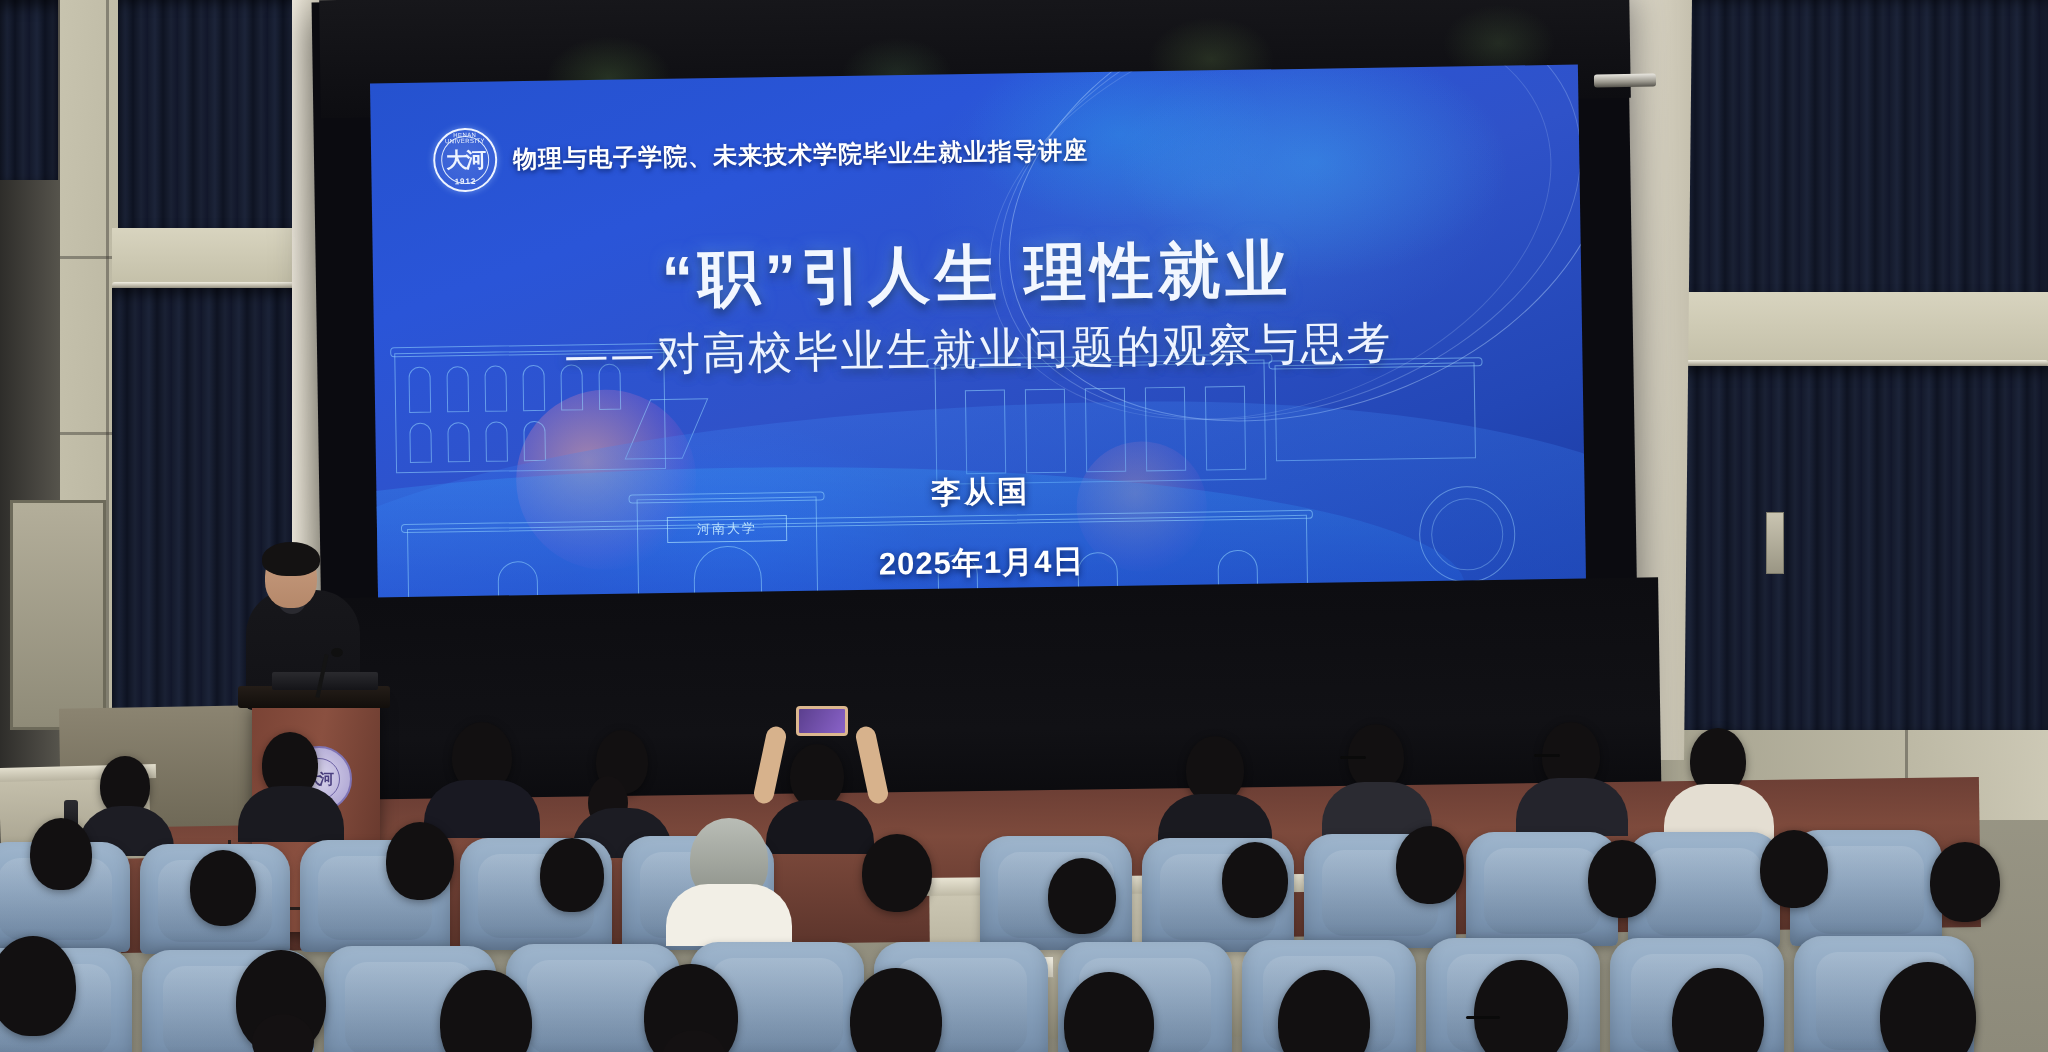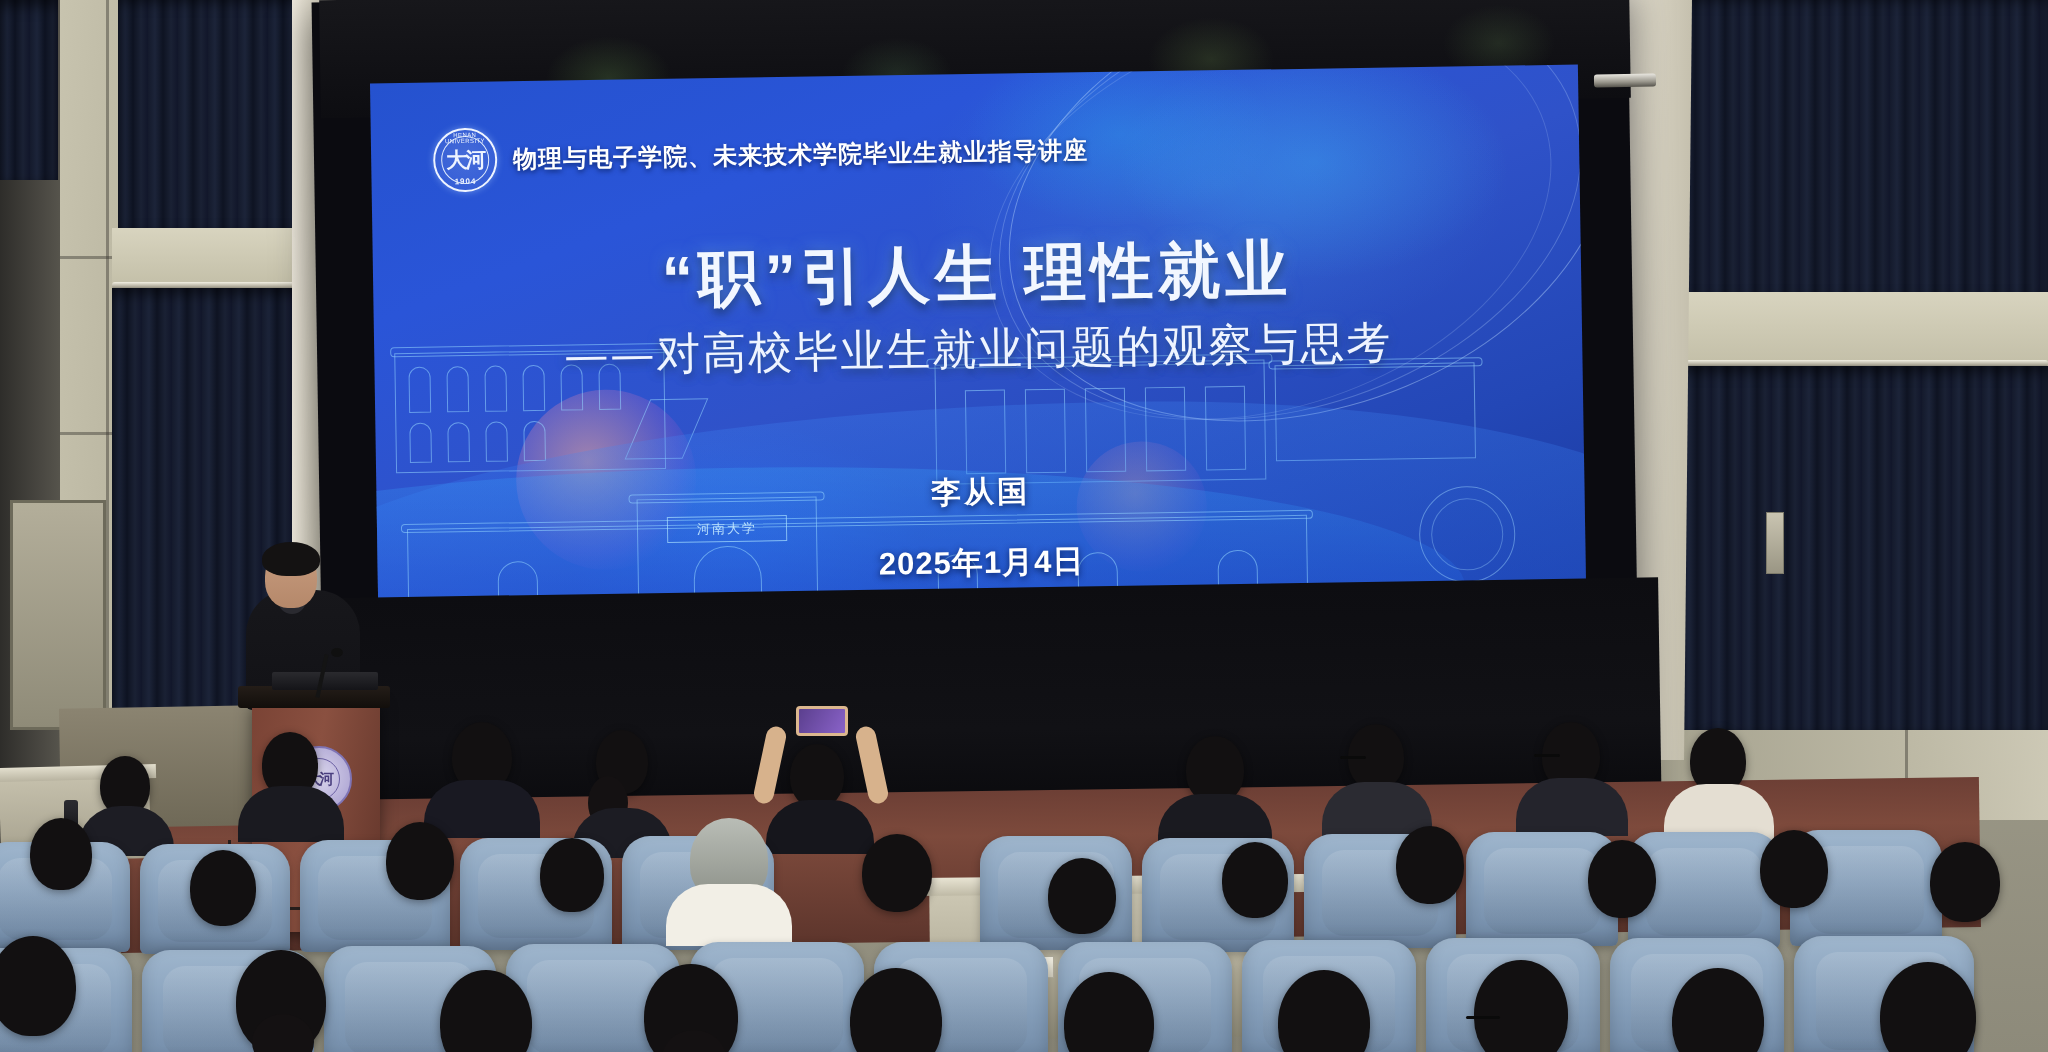--- a/index.html
+++ b/index.html
@@ -280,21 +280,21 @@
       <div style="position:absolute;right:70px;bottom:4px;width:96px;height:96px;border-radius:50%;
                   border:1.5px solid rgba(160,215,255,.45);"></div>
       <div style="position:absolute;right:82px;bottom:16px;width:72px;height:72px;border-radius:50%;
                   border:1.2px solid rgba(160,215,255,.35);"></div>
     </div>
 
     <div class="slide-head">
       <div class="crest">
         <div class="crest-top">HENAN UNIVERSITY</div>
         <div class="crest-in">大河</div>
-        <div class="crest-bot">1904</div>
+        <div class="crest-bot">1912</div>
       </div>
       <div class="head-text">物理与电子学院、未来技术学院毕业生就业指导讲座</div>
     </div>
 
     <div class="slide-title">“职”引人生  理性就业</div>
     <div class="slide-sub">——对高校毕业生就业问题的观察与思考</div>
     <div class="slide-speaker">李从国</div>
     <div class="slide-date">2025年1月4日</div>
   </div>
 

